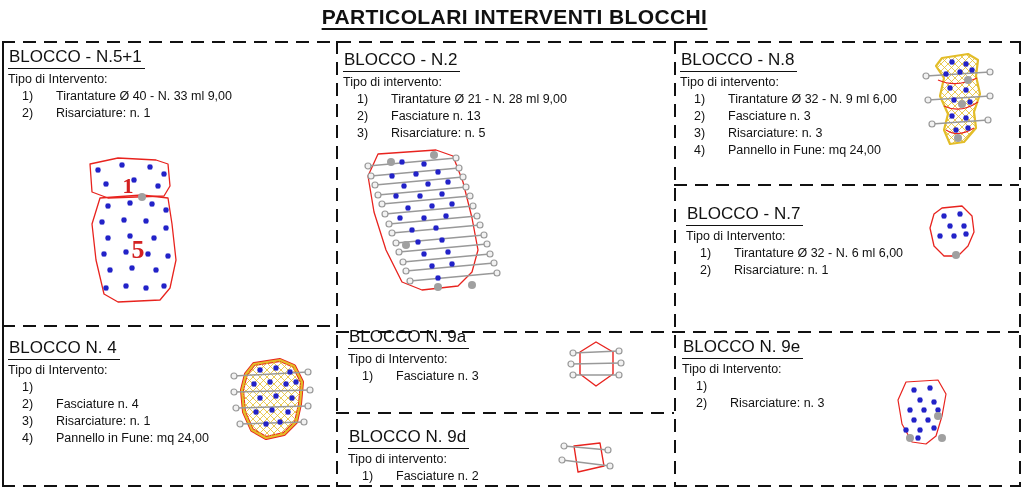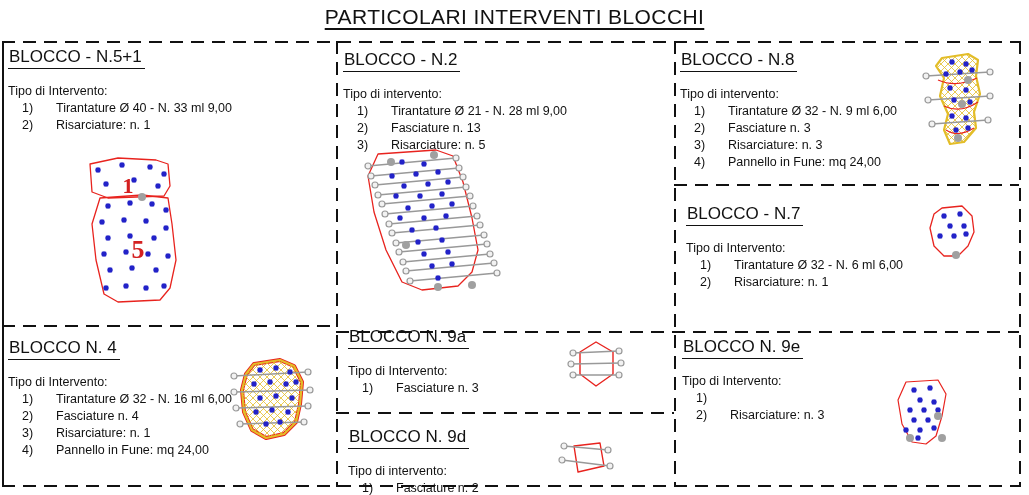--- a/index.html
+++ b/index.html
@@ -3,32 +3,32 @@
 <meta charset="utf-8">
 <style>
   html,body{margin:0;padding:0;}
   body{
     width:1029px;height:495px;position:relative;overflow:hidden;
     background:#ffffff;color:#111;
     font-family:"Liberation Sans", sans-serif;
   }
   .sheet-title{
     position:absolute;top:5px;left:0;width:100%;text-align:center;
-    font-size:21px;font-weight:normal;letter-spacing:.4px;
+    font-size:21px;font-weight:bold;letter-spacing:.4px;
     text-decoration:underline;text-decoration-thickness:2px;text-underline-offset:4px;
   }
   .hline{position:absolute;height:2px;background:repeating-linear-gradient(to right,#111 0 13px,transparent 13px 21px);}
   .vline{position:absolute;width:2px;background:repeating-linear-gradient(to bottom,#111 0 13px,transparent 13px 21px);}
   .vsolid{position:absolute;width:2px;background:#111;}
   .section{position:absolute;}
   .sec-title{
     font-size:17px;font-weight:normal;display:inline-block;
     border-bottom:1.6px solid #111;padding:0 3px 1px 1px;
   }
-  .sec-sub{font-size:12.5px;margin-top:15px;}
+  .sec-sub{font-size:12.5px;margin-top:3px;}
   .item{display:flex;font-size:12.5px;margin-top:3px;}
   .item .num{width:34px;margin-left:14px;flex:none;}
   svg.diagram{position:absolute;overflow:visible;}
 </style>
 </head>
 <body>
 
 <div class="sheet-title">PARTICOLARI INTERVENTI BLOCCHI</div>
 
 <div class="hline" style="left:2px;top:41px;width:1018px"></div>
@@ -114,21 +114,20 @@
       </div>
     </div>
 </div>
 
 <div class="section" style="left:8px;top:338px;width:228px">
   <div class="sec-title">BLOCCO N. 4</div>
   <div class="sec-sub">Tipo di Intervento:</div>
   <div>
       <div class="item">
         <span class="num">1)</span>
-        <span class="txt">Tirantature Ø 32 - N. 16 ml 6,00</span>
       </div>
       <div class="item">
         <span class="num">2)</span>
         <span class="txt">Fasciature n. 4</span>
       </div>
       <div class="item">
         <span class="num">3)</span>
         <span class="txt">Risarciature: n. 1</span>
       </div>
       <div class="item">

